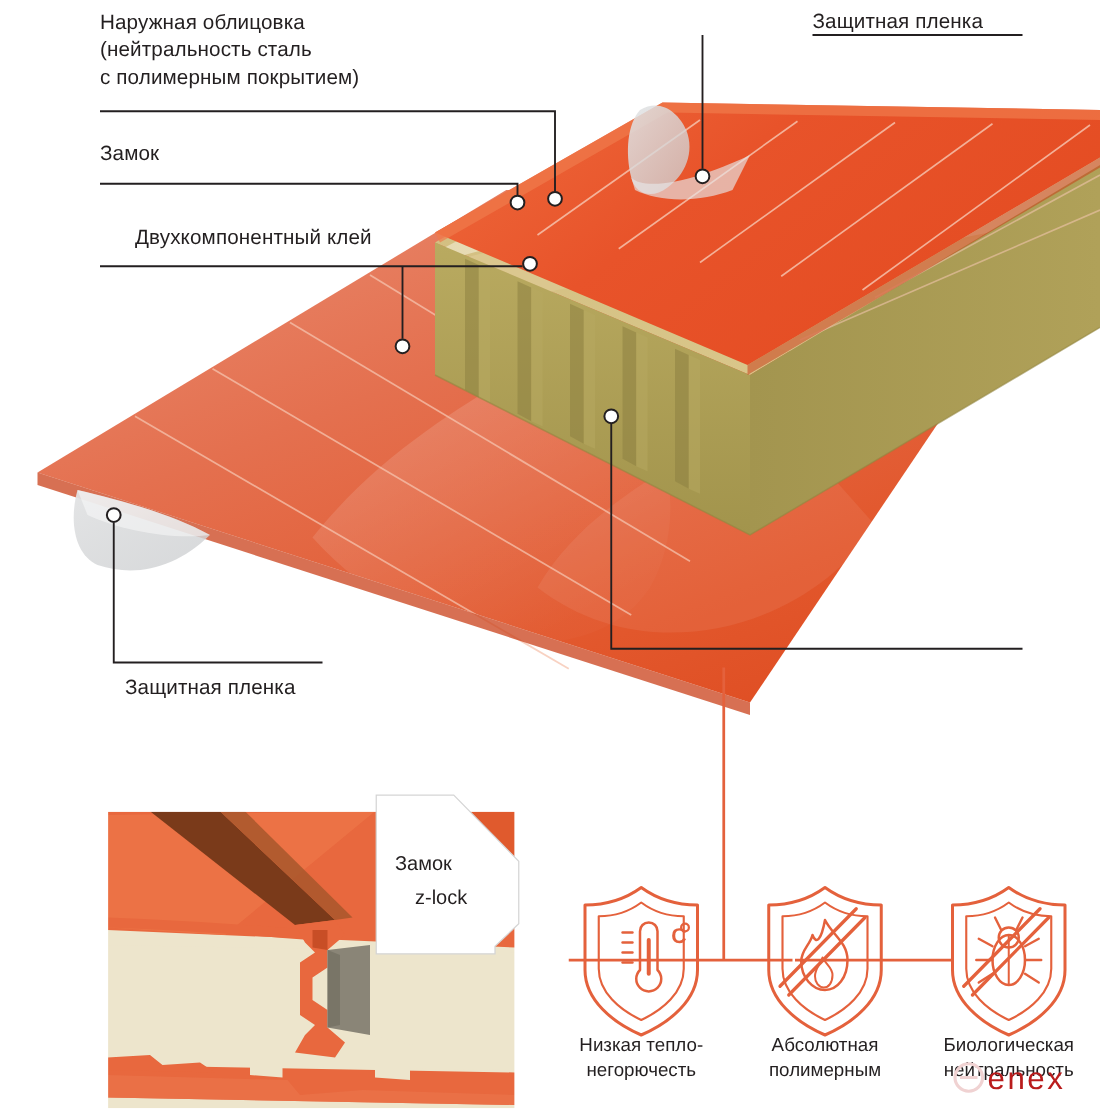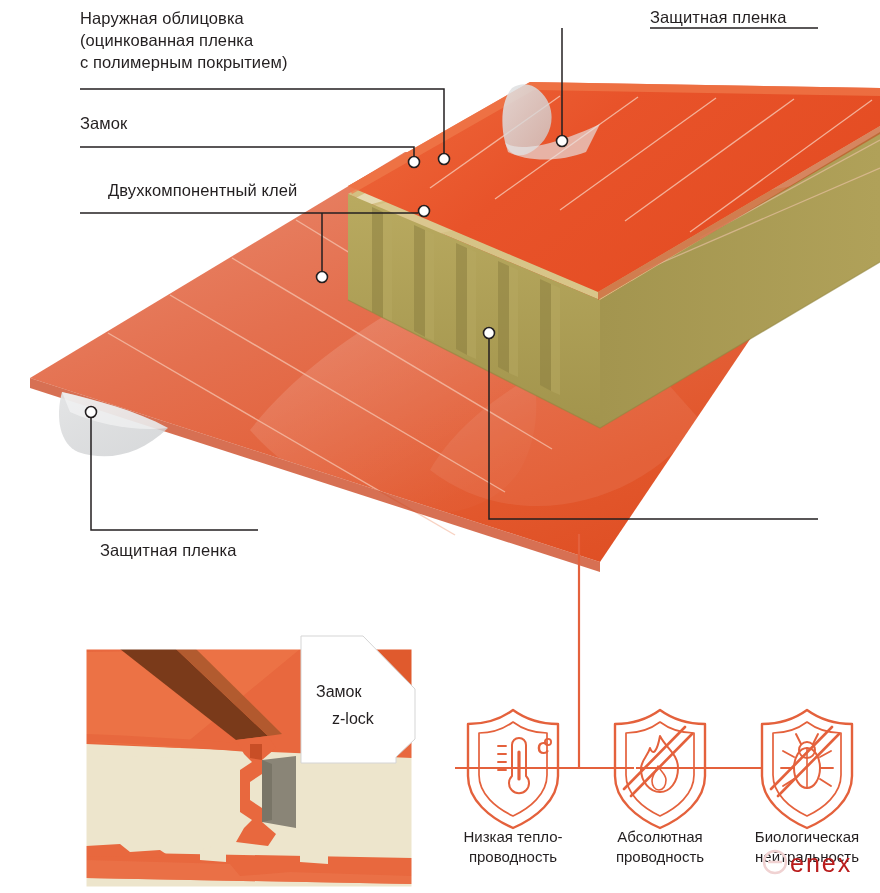--- a/index.html
+++ b/index.html
@@ -307,39 +307,39 @@
       <rect x="86" y="649" width="326" height="238" fill="none" stroke="#ffffff" stroke-width="1"></rect>
     </g>
 
     <g>
       <path d="M 301,636 L 363,636 L 415,689 L 415,739 L 396,757 L 396,763 L 301,763 Z" fill="#ffffff" stroke="#d5d5d5" stroke-width="1"></path>
     </g>
 
   </svg>
 
   <div class="lbl" style="left:80px;top:7px;">Наружная облицовка
-(оцинкованная пленка
+(нейтральность сталь
 с полимерным покрытием)</div>
 
   <div class="lbl" style="left:80px;top:112px;">Замок</div>
 
   <div class="lbl" style="left:80px;top:179px;margin-left:28px;">Двухкомпонентный клей</div>
 
   <div class="lbl" style="left:650px;top:6px;">Защитная пленка</div>
 
   <div class="lbl" style="left:100px;top:539px;">Защитная пленка</div>
 
 
   <div class="callout-txt" style="left:316px;top:679px;">Замок</div>
   <div class="callout-txt" style="left:332px;top:706px;">z-lock</div>
 
   <div class="shield-cap" style="left:438px;top:827px;width:150px;">Низкая тепло-
-проводность</div>
+негорючесть</div>
   <div class="shield-cap" style="left:585px;top:827px;width:150px;">Абсолютная
-проводность</div>
+полимерным</div>
   <div class="shield-cap" style="left:732px;top:827px;width:150px;">Биологическая
 нейтральность</div>
 
   <div class="wm" style="left:790px;top:849px;">enex</div>
   <svg style="position:absolute;left:762px;top:849px;" width="26" height="26">
     <circle cx="13" cy="13" r="11" fill="none" stroke="#f0d2d2" stroke-width="2.5"></circle>
     <path d="M 6,13 L 20,13" stroke="#f0d2d2" stroke-width="2.5"></path>
   </svg>
 
 </div>

